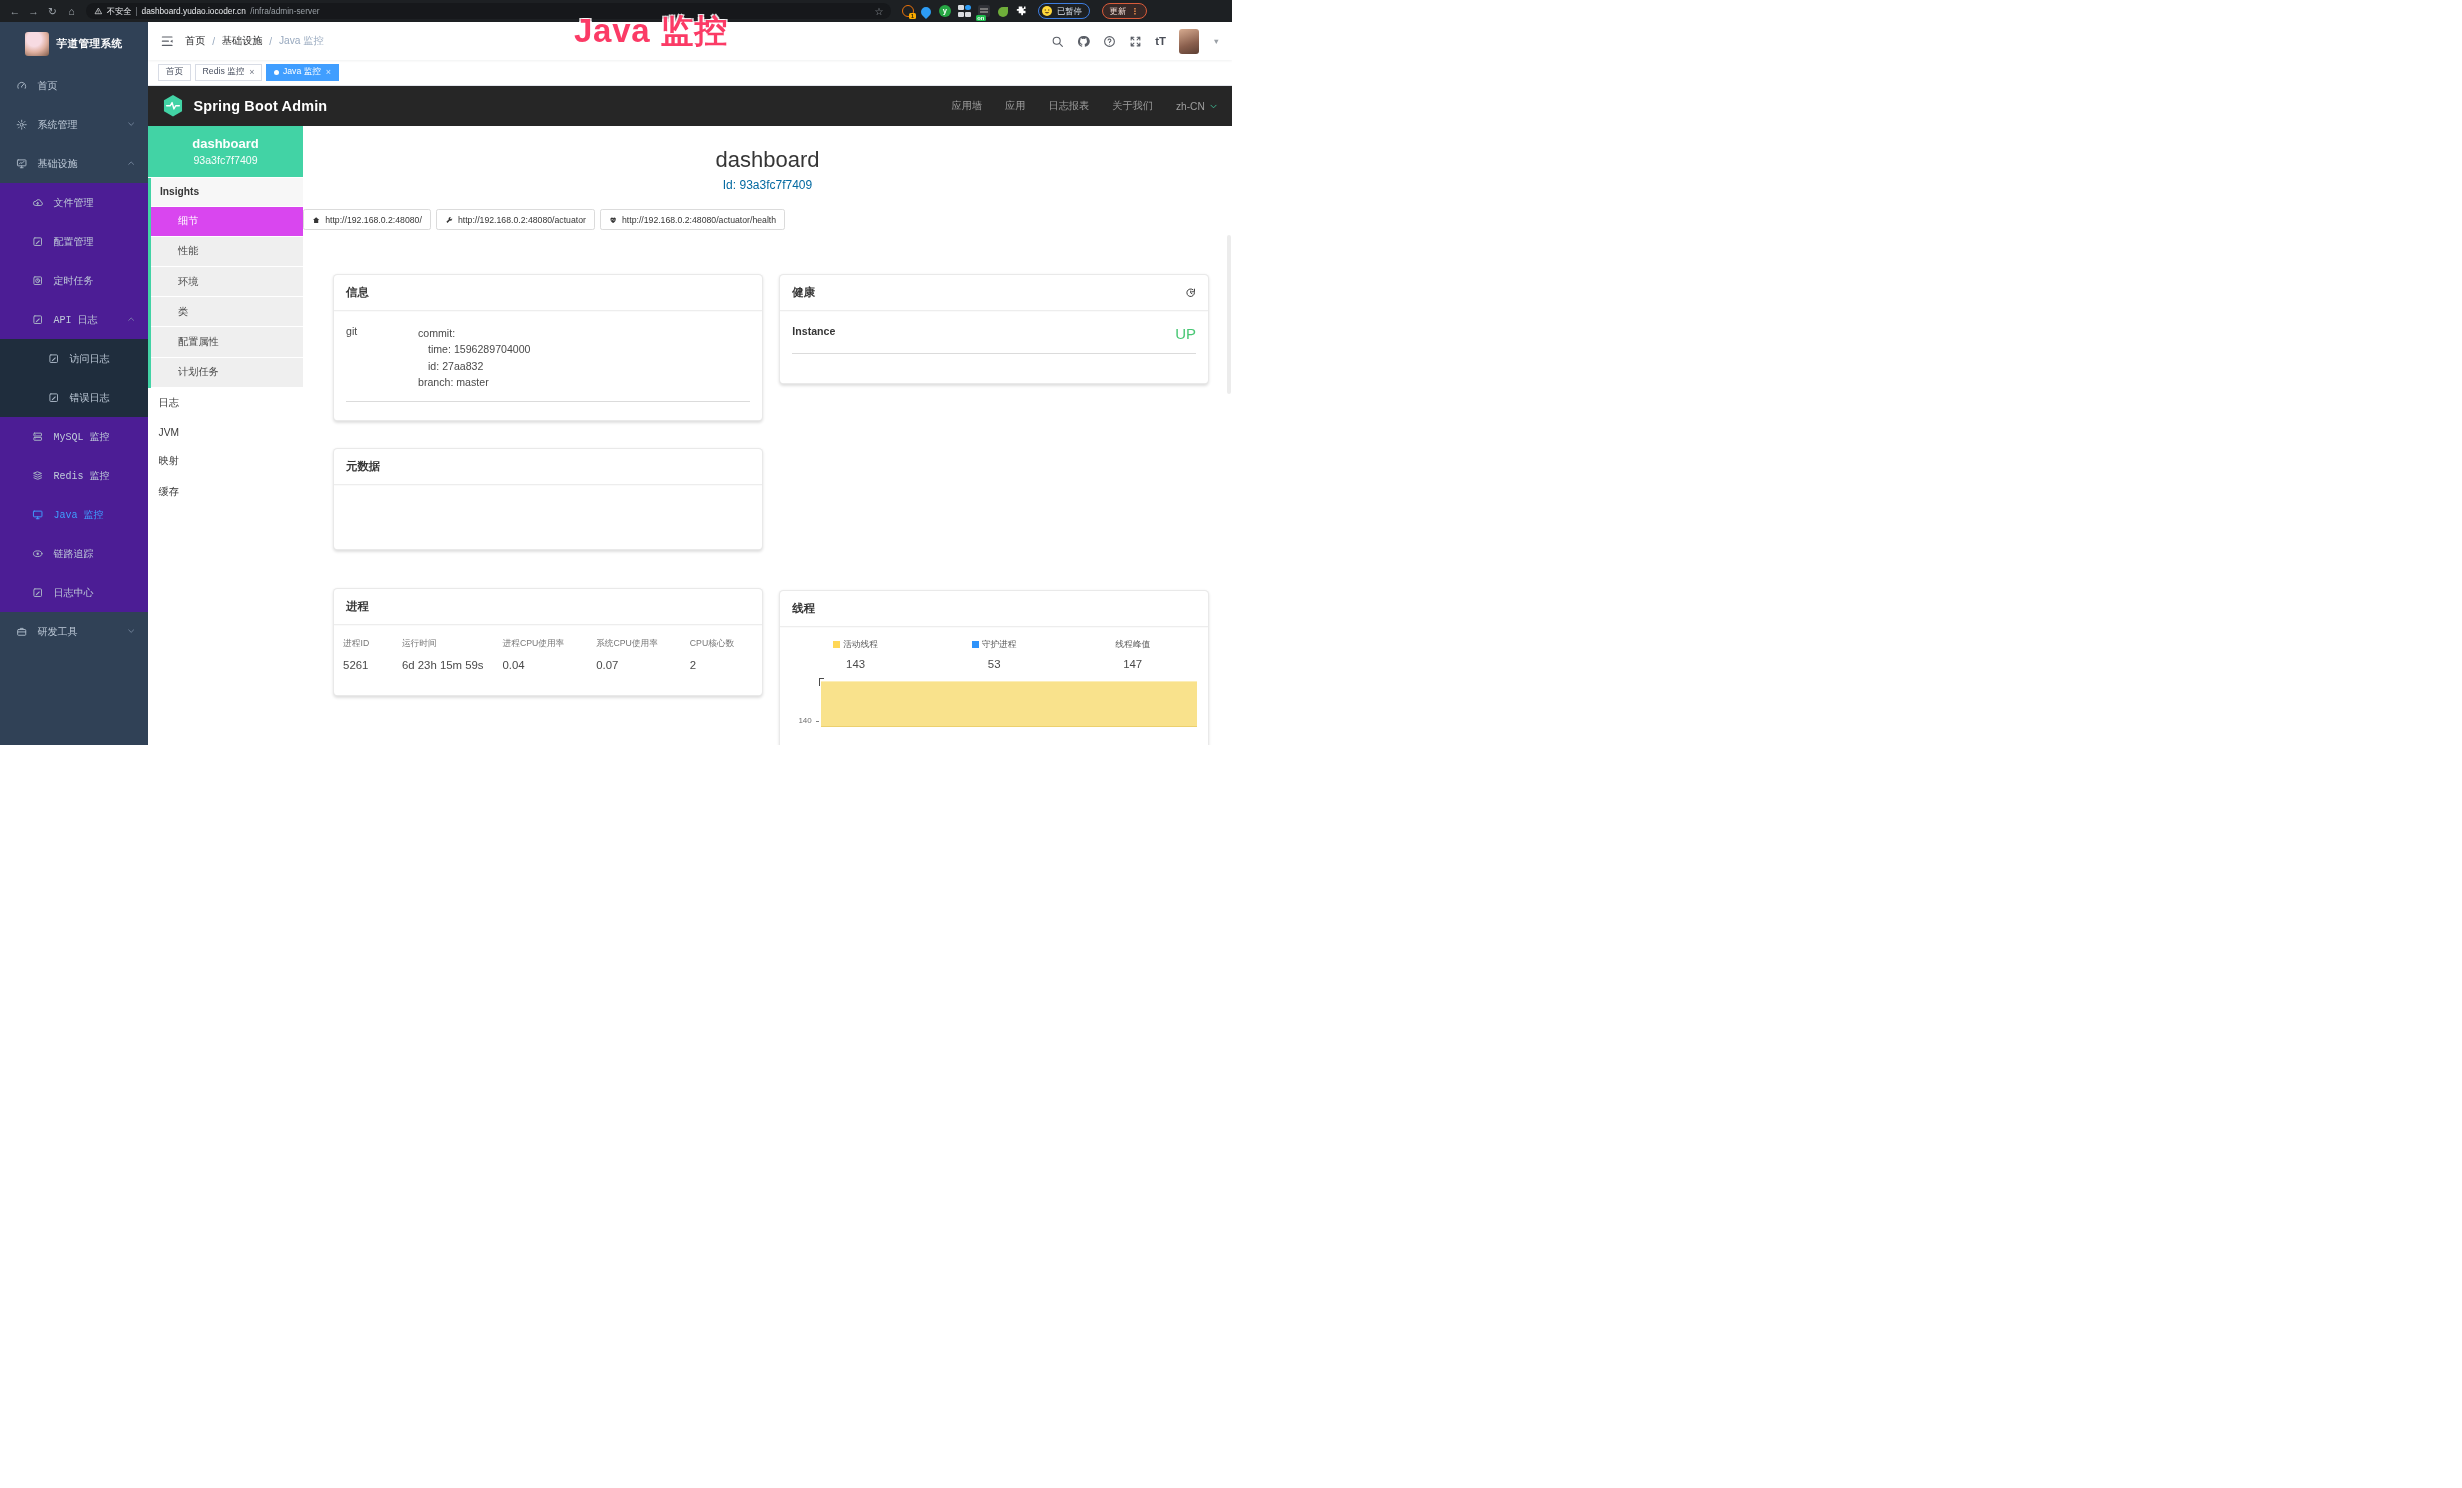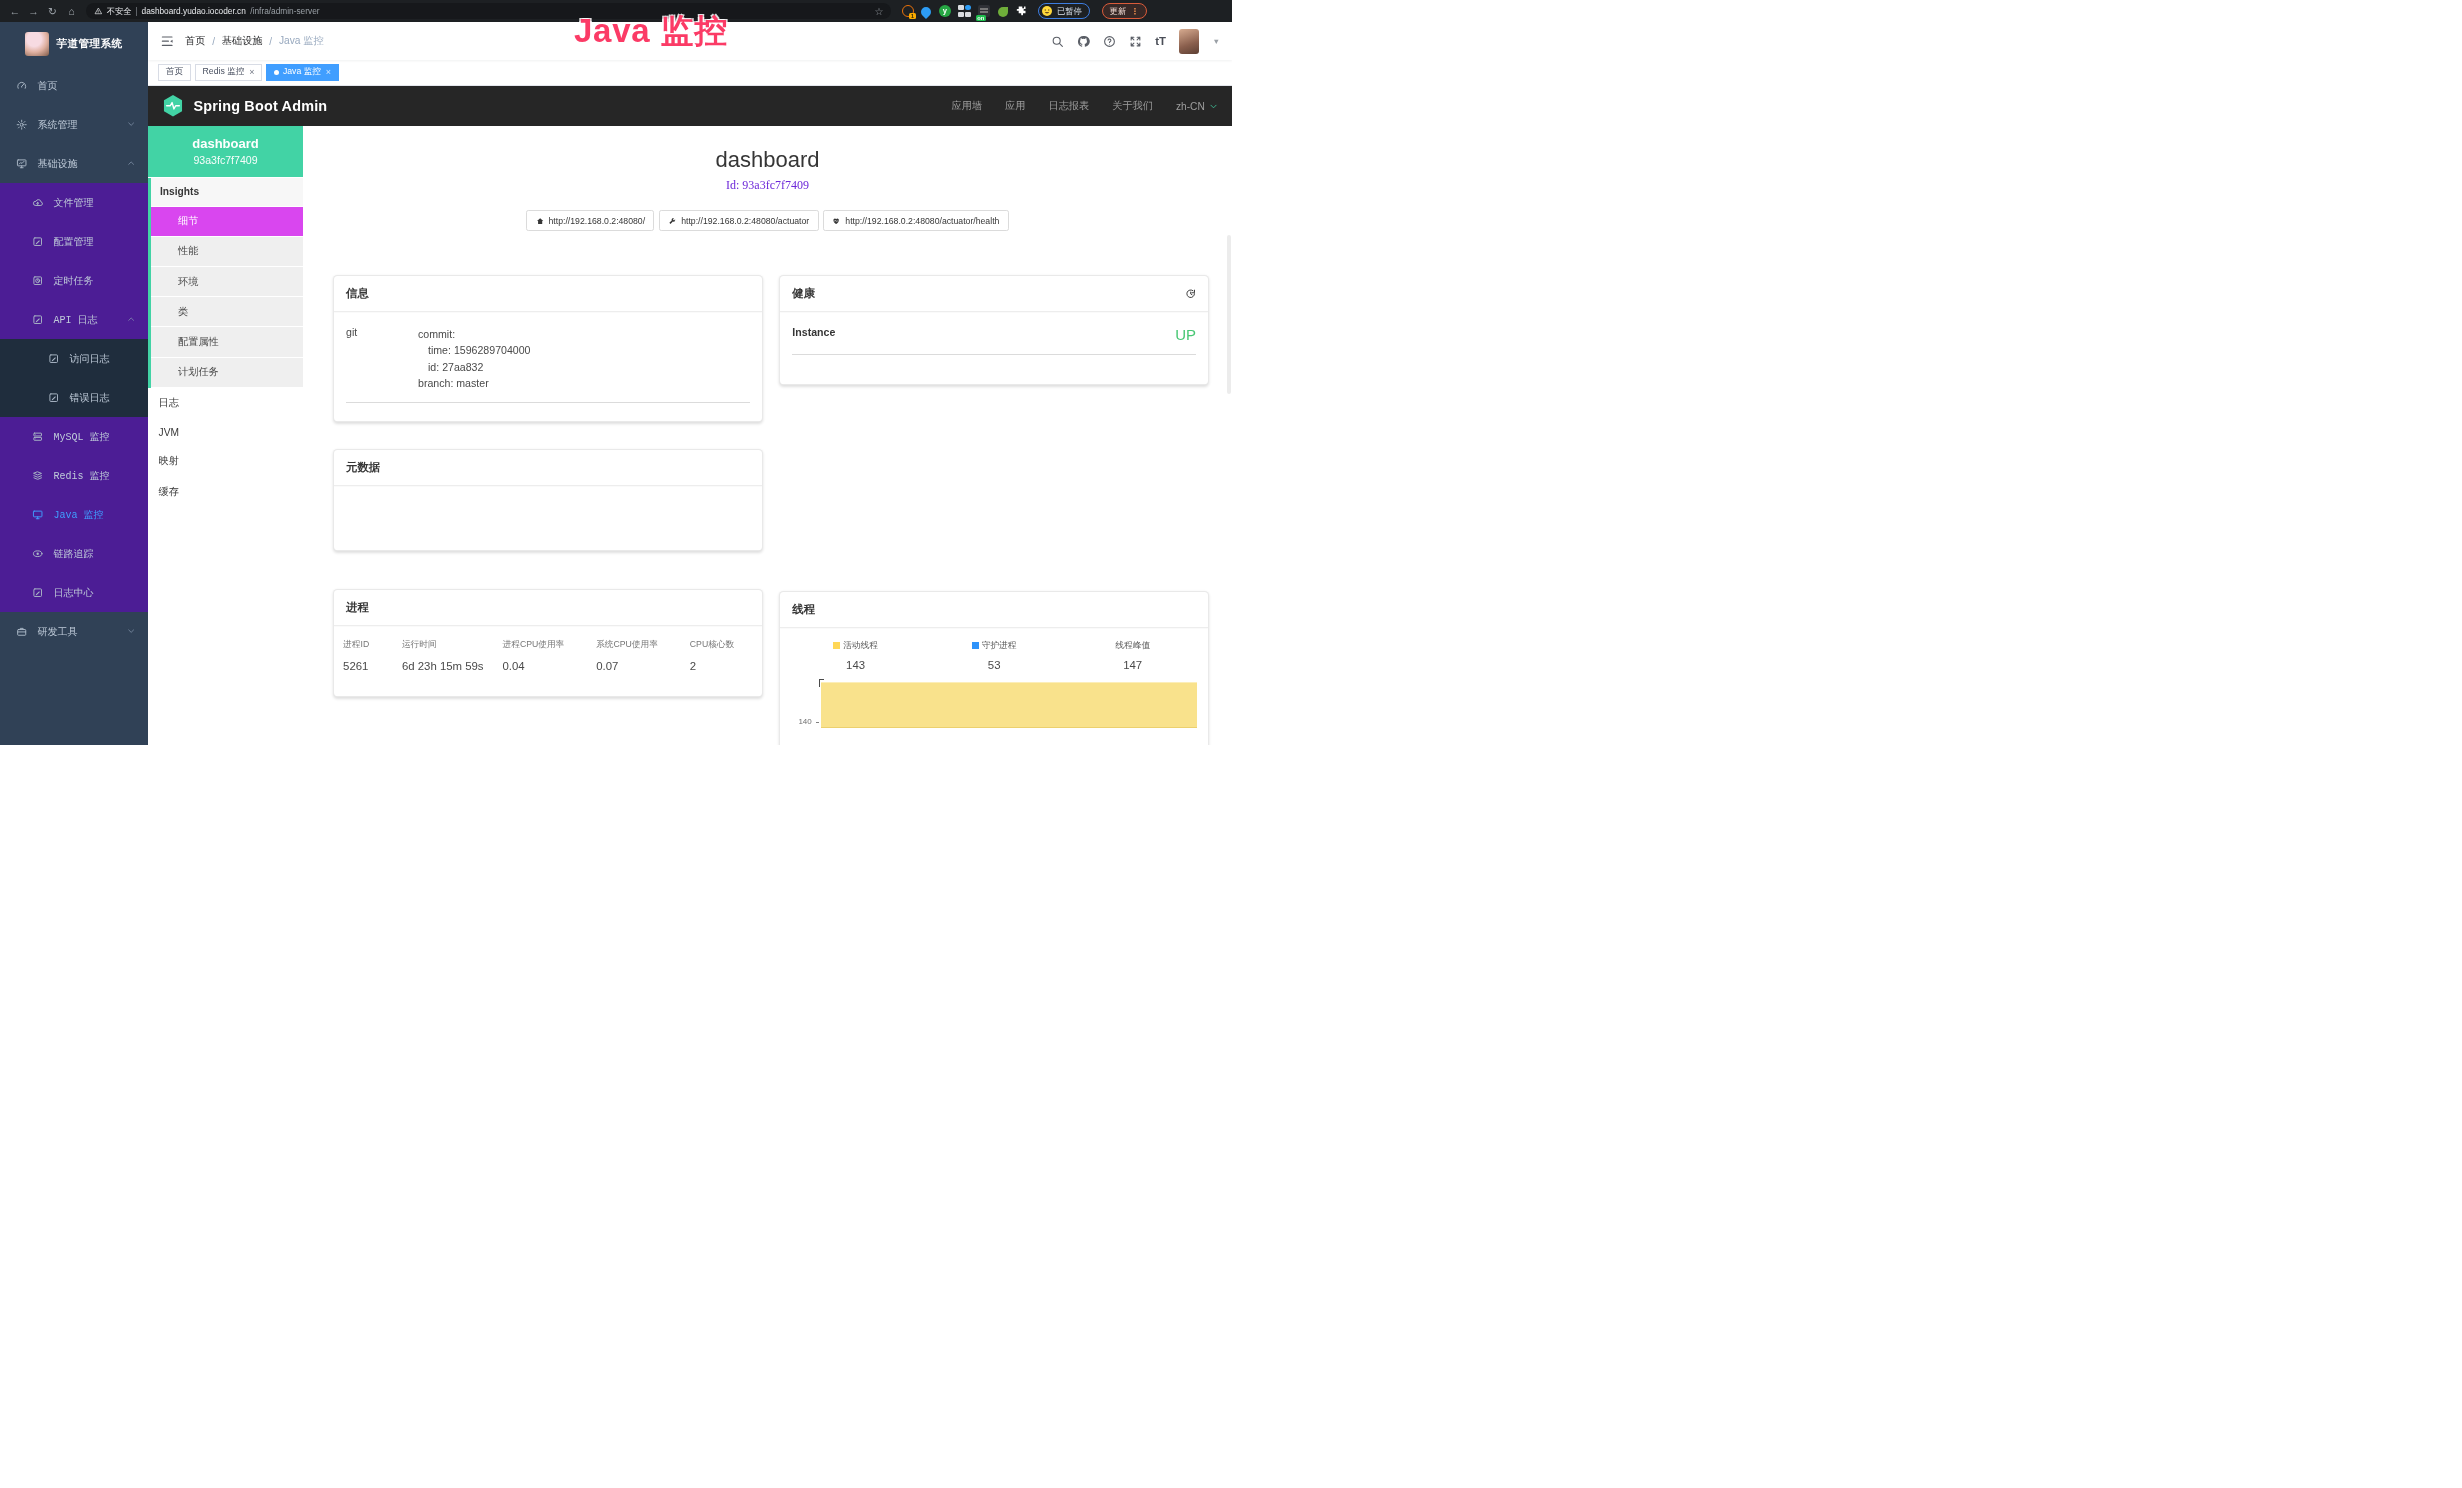--- a/index.html
+++ b/index.html
@@ -87,22 +87,22 @@
   .sba-app-id { font-size:10.6px; margin-top:3px; opacity:.96; }
   .sba-group { background:#efefef; border-left:3px solid #42d3a5; margin-top:1.5px; }
   .sba-group-label { font-weight:700; color:#363636; padding:8.3px 9px; font-size:10.2px; background:#f7f7f7; border-bottom:1.5px solid #fff; }
   .sba-gitem { padding:7.6px 7.6px 7.6px 27px; color:#4a4a4a; cursor:pointer; border-bottom:1.5px solid #fff; }
   .sba-gitem.active { background:#d946ef; color:#fff; }
   .sba-item { padding:8.3px 10.6px; color:#363636; cursor:pointer; }
 
   .sba-main { flex:1; min-width:0; overflow:hidden; }
   .main-head { text-align:center; }
   .main-title { font-size:22px; color:#363636; font-weight:500; margin-top:20.5px; }
-  .main-sub { font-size:12px; color:#6d28d9; margin-top:5.3px;font-family:Liberation Serif, serif; }
-  .links-row { display:flex; justify-content:center; gap:4.6px; margin-top:17.4px; }
+  .main-sub { font-size:12px; color:#0369a1; margin-top:5.3px; }
+  .links-row { display:flex; gap:4.6px; margin-top:17.4px; }
   .link-btn { display:flex; align-items:center; gap:4.6px; border:0.8px solid #dbdbdb; border-radius:2.3px; background:#fff; padding:4.6px 8.3px; font-size:8.7px; color:#363636; cursor:pointer; }
   .link-btn .li-icon { width:8.3px; height:8.3px; color:#363636; }
   .link-btn .li-icon svg { width:100%; height:100%; display:block; }
 
   .cards { display:flex; gap:16.7px; margin-top:44px; padding:0 23px 0 30px; align-items:flex-start; }
   .col { flex:1; min-width:0; }
   .card { background:#fff; border-radius:4.6px; border:0.8px solid rgba(10,10,10,.09); box-shadow:0 1.5px 3px rgba(10,10,10,.13); overflow:hidden; }
   .card-header { padding:10px 12px; font-size:11.4px; font-weight:700; color:#363636; border-bottom:0.8px solid #ededed; display:flex; align-items:center; justify-content:space-between; box-shadow:0 0.8px 1.5px rgba(10,10,10,.06); }
   .hist-icon { width:11.4px; height:11.4px; color:#363636; cursor:pointer; }
   .hist-icon svg { width:100%; height:100%; display:block; }

